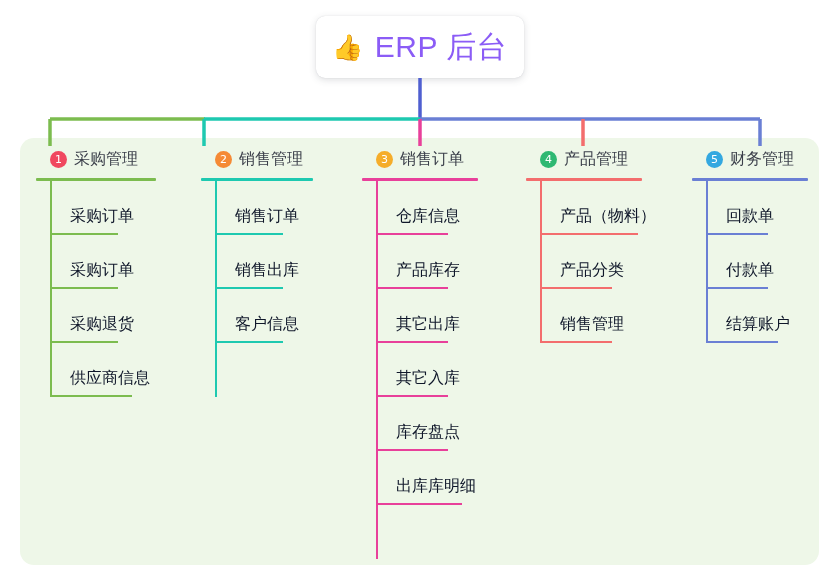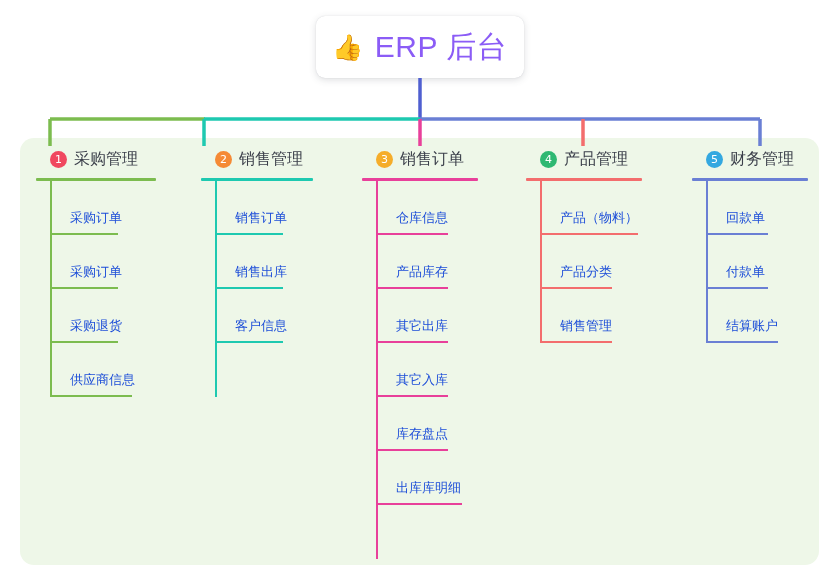--- a/index.html
+++ b/index.html
@@ -116,22 +116,22 @@
   }
   .item {
     position: relative;
     height: 54px;
     box-sizing: border-box;
   }
   .item-label {
     position: absolute;
     left: 34px;
     bottom: 8px;
-    font-size: 13px;
-    color: #1d4ed8;
+    font-size: 16px;
+    color: #0f172a;
     white-space: nowrap;
   }
   .item-rule {
     position: absolute;
     left: 14px;
     bottom: 0;
     height: 2px;
   }
 </style>
 </head>

